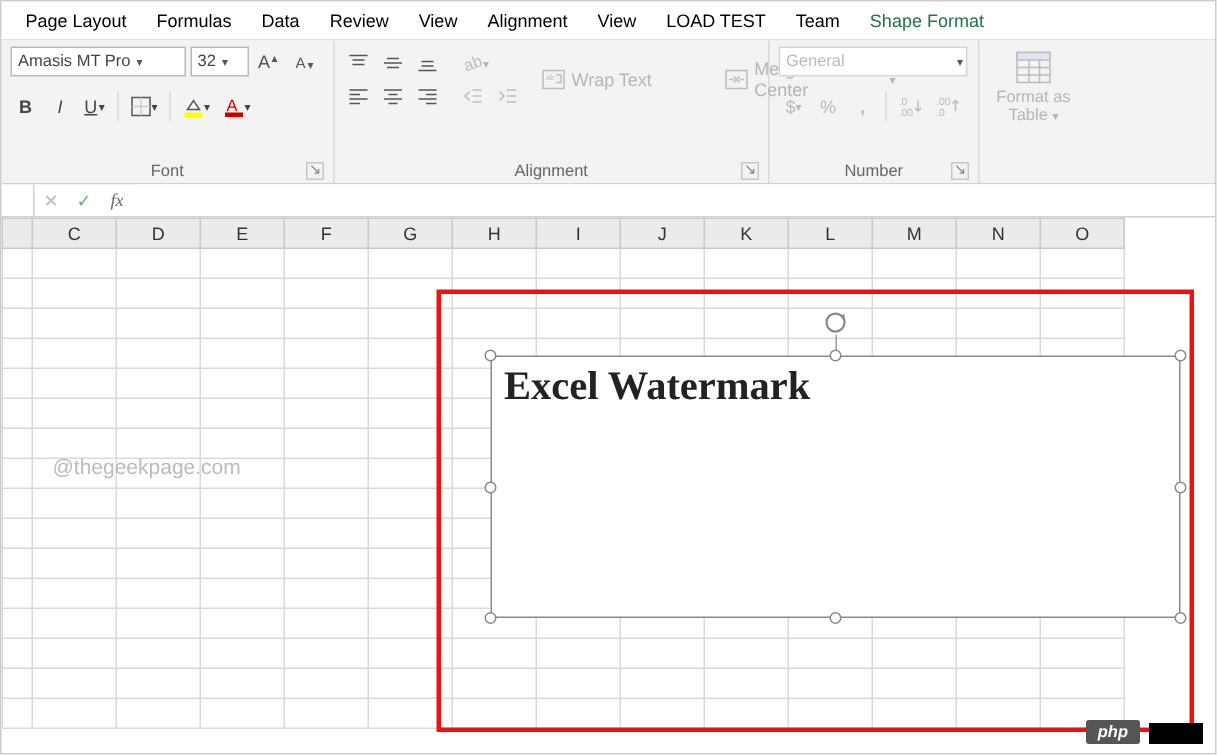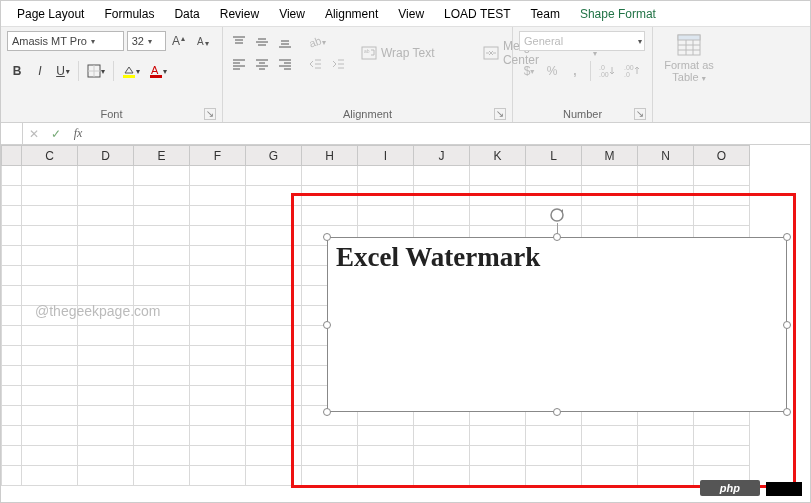--- a/index.html
+++ b/index.html
@@ -126,21 +126,21 @@
   }
   .shape-text {
     font-family: "Georgia", "Times New Roman", serif;
     font-size: 27px; color: #222; padding: 4px 8px; font-weight: bold;
   }
   .wm-text {
     position: absolute; color: #bbb; font-size: 14px;
   }
   .php-badge {
     position: absolute; background: #555; color: #fff; font-size: 11px;
-    padding: 2px 20px; border-radius: 2px; font-style: italic; font-weight: bold;
+    padding: 2px 8px; border-radius: 2px; font-style: italic; font-weight: bold;
   }
   .black-badge {
     position: absolute; background: #000; width: 36px; height: 14px;
   }
 </style>
 </head>
 <body>
 
 <div class="tabs">
   <div class="tab">Page Layout</div>

